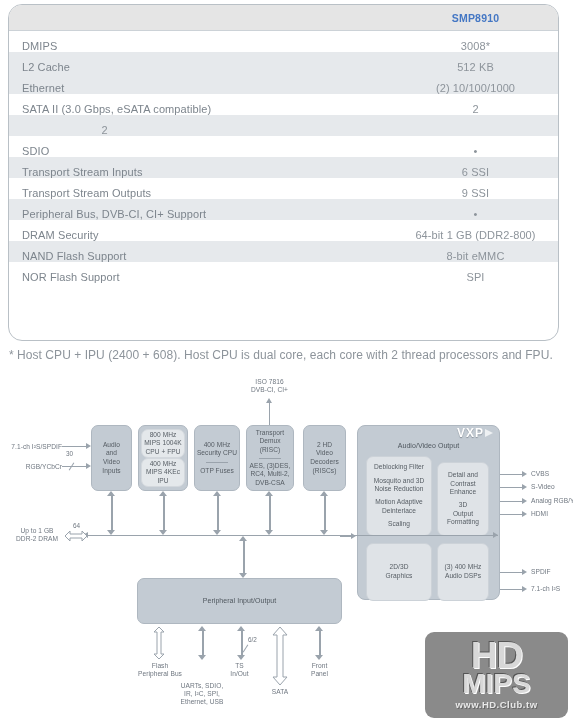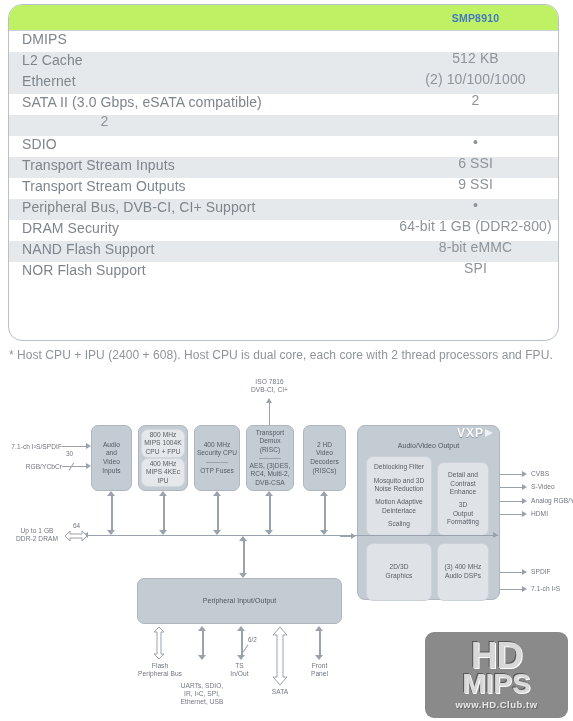--- a/index.html
+++ b/index.html
@@ -11,31 +11,31 @@
   }
 
   
   #spec-panel{
     position:absolute;left:8px;top:4px;width:551px;height:337px;
     border:1px solid #b9c0c6;border-radius:14px;background:#fff;
     box-sizing:border-box;overflow:hidden;
   }
   #spec-clip{position:absolute;left:0;top:0;width:100%;height:100%;}
   .hdr-row{
-    height:25px;display:flex;align-items:center;background:#bef264;
+    height:25px;display:flex;align-items:center;background:#e5e5e5;
     border-bottom:1px solid #ccd2d7;
   }
   .hdr-label{flex:1;}
   .hdr-val{
     width:165px;text-align:center;color:#4477c4;font-size:10.5px;
     font-weight:bold;letter-spacing:.2px;
   }
   .srow{
-    display:flex;align-items:flex-start;box-sizing:border-box;
-    padding-left:13px;font-size:14px;min-height:21px;
+    display:flex;align-items:flex-end;box-sizing:border-box;
+    padding-left:13px;font-size:11px;min-height:21px;
   }
   .srow.alt{background:#e6e9ec;}
   .srow .k{flex:1;color:#7d858d;letter-spacing:.1px;}
   .srow .v{
     width:165px;text-align:center;color:#8d949b;letter-spacing:.1px;
     white-space:pre-line;line-height:12.5px;
   }
   .srow.tall{min-height:36px;}
   .topfade{
     position:absolute;left:150px;top:0px;width:160px;height:7px;
@@ -123,20 +123,21 @@
 <div id="spec-panel">
   <div class="topfade"></div>
   <div id="spec-clip">
     <div class="hdr-row">
       <div class="hdr-label"></div>
       <div class="hdr-val">SMP8910</div>
     </div>
     <div id="rows-host">
         <div class="srow">
           <div class="k">DMIPS</div>
+          <div class="v">3008*</div>
         </div>
         <div class="srow alt">
           <div class="k">L2 Cache</div>
           <div class="v">512 KB</div>
         </div>
         <div class="srow alt">
           <div class="k">Ethernet</div>
           <div class="v">(2) 10/100/1000</div>
         </div>
         <div class="srow">

